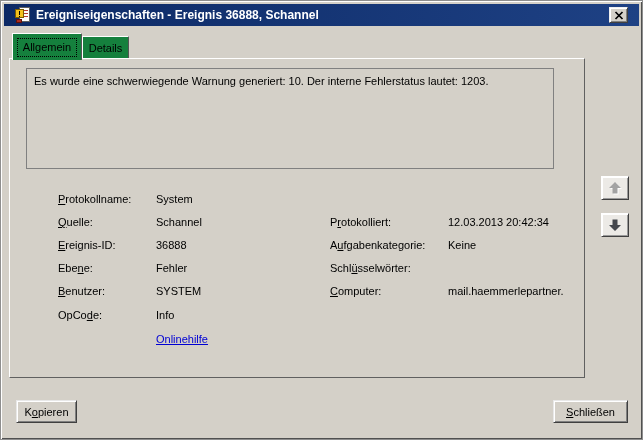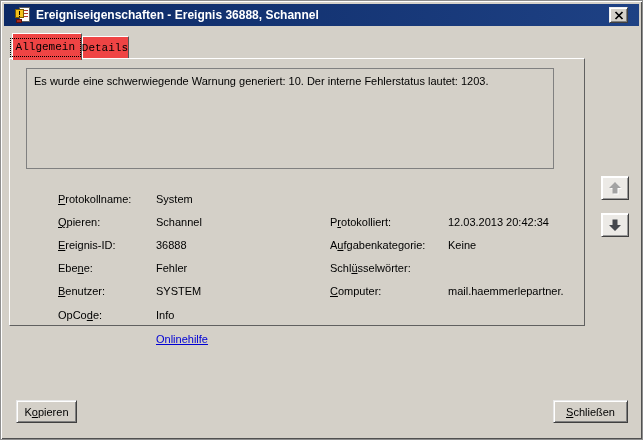--- a/index.html
+++ b/index.html
@@ -30,33 +30,32 @@
   .appicon span{position:absolute;display:block;}
   .ap-page{left:4px;top:0;width:11px;height:15px;background:#fdfdfd;border:1px solid #5d5d5d;}
   .ap-lines{left:7px;top:3px;width:6px;height:9px;
     background:repeating-linear-gradient(to bottom,#b23a2e 0 1px,transparent 1px 3px);}
   .ap-badge{left:0;top:2px;width:9px;height:9px;background:#f3c11d;border:1px solid #7a5c00;}
   .ap-excl-bar{left:3px;top:1px;width:1px;height:4px;background:#000;}
   .ap-excl-dot{left:3px;top:6px;width:1px;height:1px;background:#000;}
   .ap-red{left:1px;top:12px;width:6px;height:4px;background:#a92c21;border:1px solid #5f120b;}
   
   .tab{
-    position:absolute;background:#ef4444;
+    position:absolute;background:#15803d;
     border:1px solid;border-color:#ffffff #555555 #d4d0c8 #ffffff;
     border-bottom:none;
-    display:flex;align-items:center;justify-content:flex-end;
+    display:flex;align-items:center;justify-content:center;
     cursor:default;
-    font-family:Liberation Mono, monospace;
   }
   .tab-active{left:11px;top:32px;width:70px;height:27px;z-index:3;}
   .tab-inactive{left:81px;top:35px;width:47px;height:23px;z-index:1;}
   .tabfocus{border:1px dotted #000;padding:2px 5px 3px 5px;}
   
   .pane{
-    position:absolute;left:8px;top:57px;width:576px;height:268px;
+    position:absolute;left:8px;top:57px;width:576px;height:320px;
     border:1px solid;border-color:#ffffff #606060 #606060 #ffffff;
     background:#d4d0c8;z-index:2;
   }
   .msgbox{
     position:absolute;left:16px;top:9px;width:528px;height:101px;
     border:1px solid #808080;background:#d4d0c8;
     padding:5px 7px;line-height:14px;
   }
   .f{position:absolute;height:14px;white-space:nowrap;}
   .c1l{left:8px;padding-left:40px;}  .c1v{left:146px;}
@@ -118,21 +117,21 @@
     <span>Details</span>
   </div>
 
   <div class="pane">
 
     <div class="msgbox">Es wurde eine schwerwiegende Warnung generiert: 10. Der interne Fehlerstatus lautet: 1203.</div>
 
     <span class="f r1 c1l"><span></span><span class="u">P</span><span>rotokollname:</span></span>
     <span class="f r1 c1v">System</span>
 
-    <span class="f r2 c1l"><span></span><span class="u">Q</span><span>pieren:</span></span>
+    <span class="f r2 c1l"><span></span><span class="u">Q</span><span>uelle:</span></span>
     <span class="f r2 c1v">Schannel</span>
     <span class="f r2 c2l"><span>P</span><span class="u">r</span><span>otokolliert:</span></span>
     <span class="f r2 c2v">12.03.2013 20:42:34</span>
 
     <span class="f r3 c1l"><span></span><span class="u">E</span><span>reignis-ID:</span></span>
     <span class="f r3 c1v">36888</span>
     <span class="f r3 c2l"><span>A</span><span class="u">u</span><span>fgabenkategorie:</span></span>
     <span class="f r3 c2v">Keine</span>
 
     <span class="f r4 c1l"><span>Ebe</span><span class="u">n</span><span>e:</span></span>

